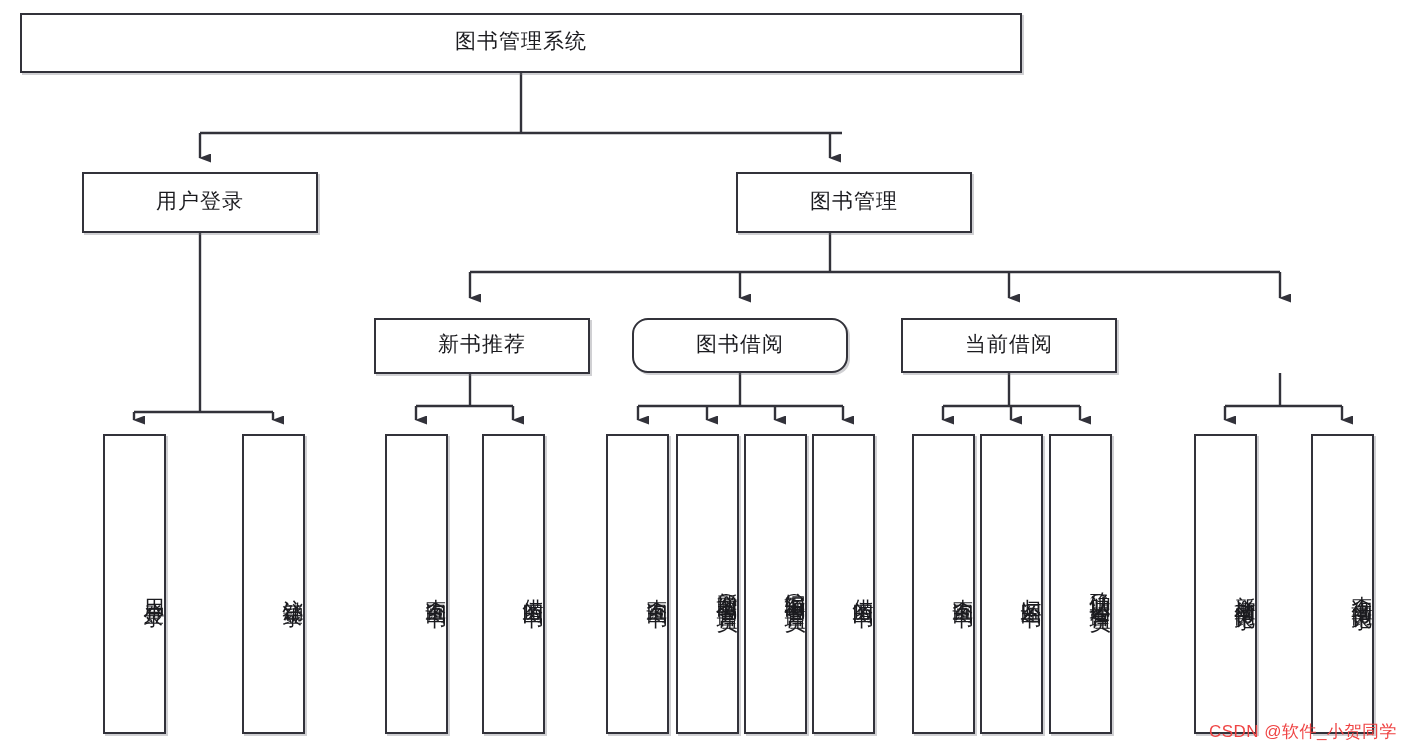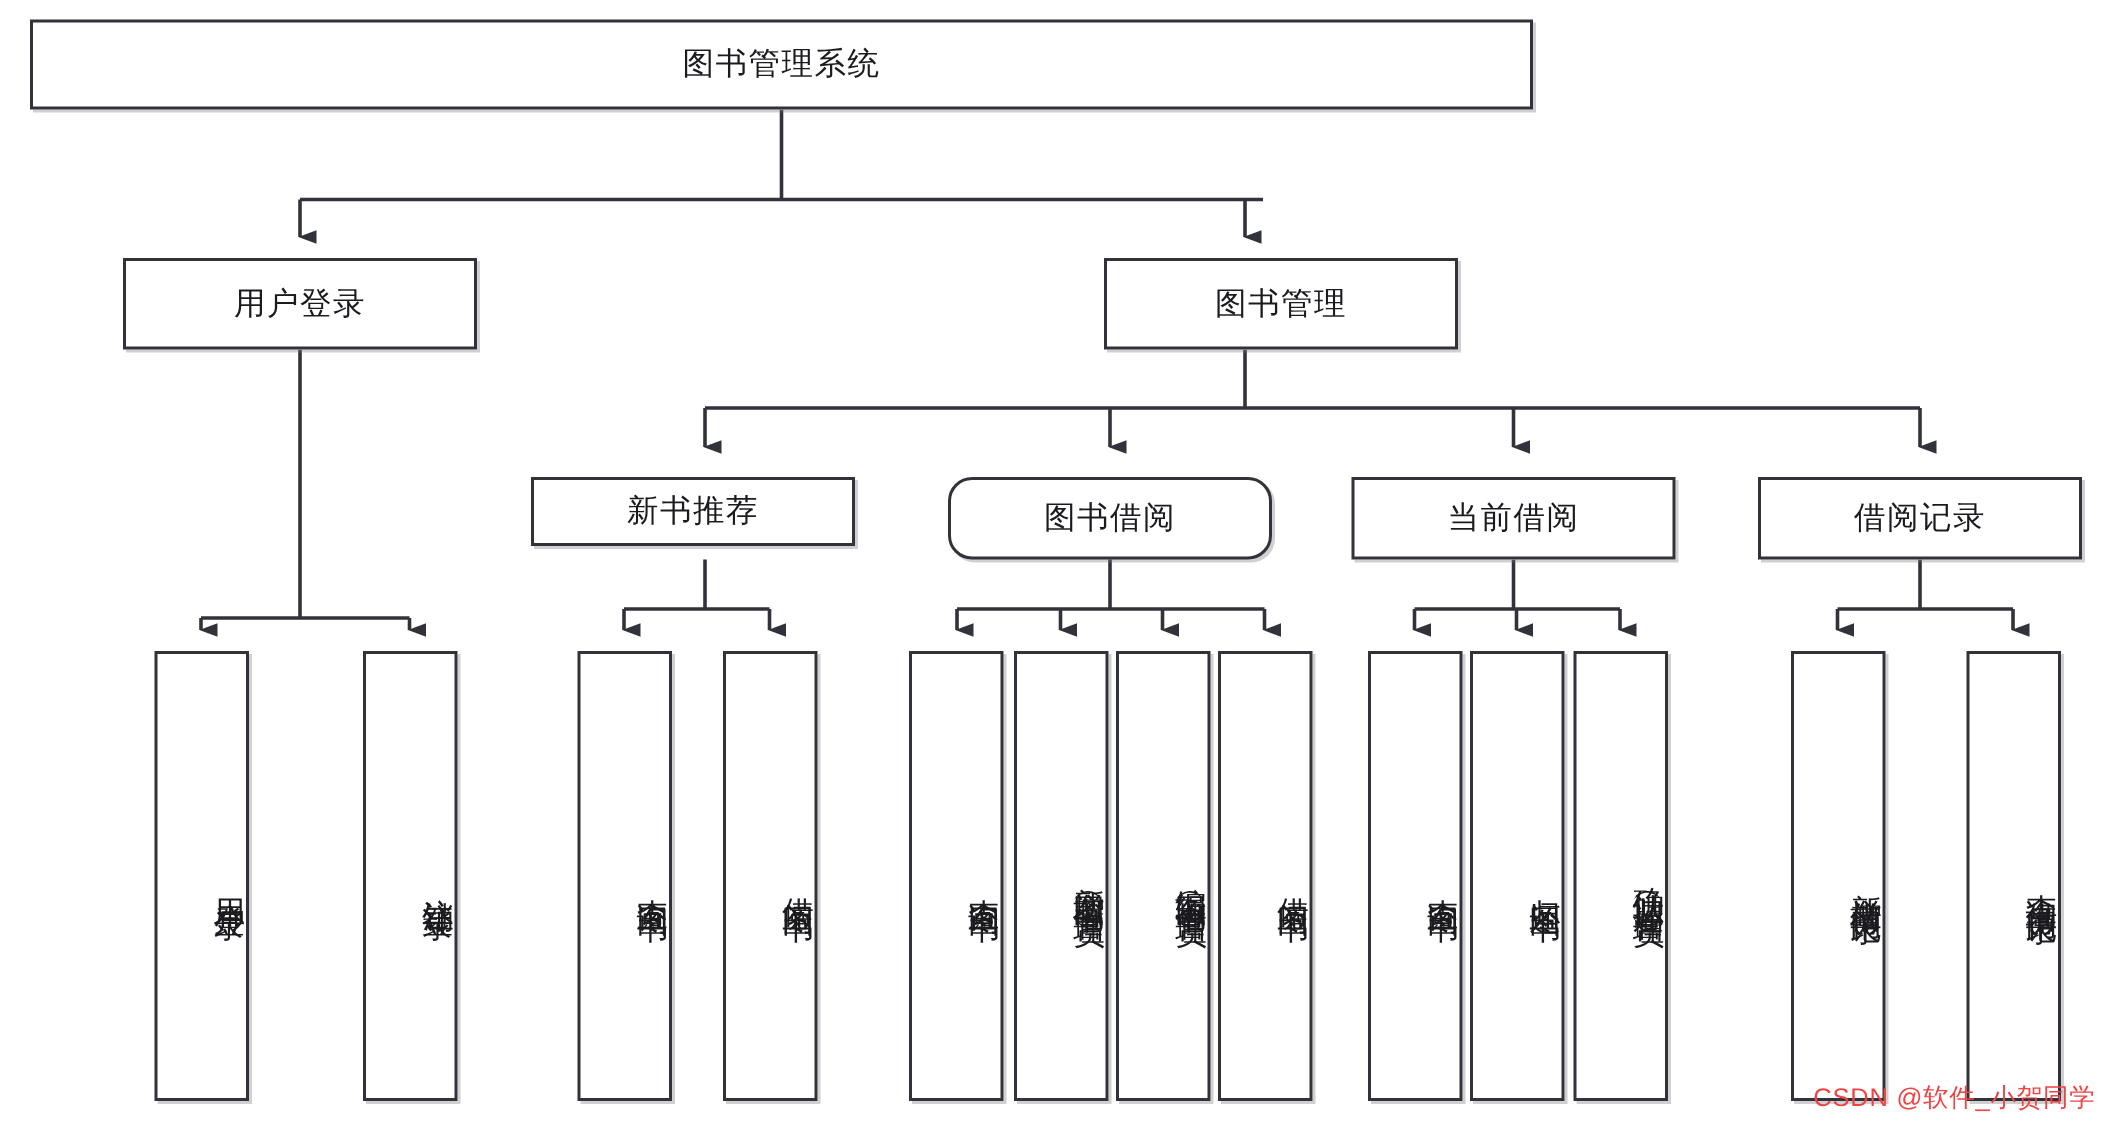--- a/index.html
+++ b/index.html
@@ -28,20 +28,21 @@
   .node {
     position: absolute;
     box-sizing: border-box;
     background: #ffffff;
     border: 2px solid #32323a;
     box-shadow: 2px 2px 0 rgba(120,120,128,0.35);
     display: flex;
     align-items: center;
     justify-content: center;
     color: #1b1b1f;
+    font-family: Liberation Mono, monospace;
   }
   .node.horizontal {
     font-size: 21px;
     letter-spacing: 1px;
     line-height: 1.2;
   }
   .node.vertical {
     writing-mode: vertical-rl;
     text-orientation: upright;
     font-size: 21px;
@@ -120,31 +121,28 @@
     <span>图书管理系统</span>
   </div>
 
   <div class="node horizontal" style="left:82px; top:172px; width:236px; height:61px;">
     <span>用户登录</span>
   </div>
   <div class="node horizontal" style="left:736px; top:172px; width:236px; height:61px;">
     <span>图书管理</span>
   </div>
 
-  <div class="node horizontal" style="left:354px; top:318px; width:216px; height:46px;">
+  <div class="node horizontal" style="left:374px; top:318px; width:216px; height:56px;">
     <span>新书推荐</span>
   </div>
   <div class="node horizontal" style="left:632px; top:318px; width:216px; height:55px;border-radius:16px;">
     <span>图书借阅</span>
   </div>
   <div class="node horizontal" style="left:901px; top:318px; width:216px; height:55px;">
     <span>当前借阅</span>
-  </div>
-  <div class="node horizontal" style="left:1172px; top:318px; width:216px; height:55px;">
-    <span>借阅记录</span>
   </div>
 
   <div class="node vertical" style="left:103px; top:434px; width:63px; height:300px;">
     <span>用户登录</span>
   </div>
   <div class="node vertical" style="left:242px; top:434px; width:63px; height:300px;">
     <span>注销登录</span>
   </div>
 
   <div class="node vertical" style="left:385px; top:434px; width:63px; height:300px;">

